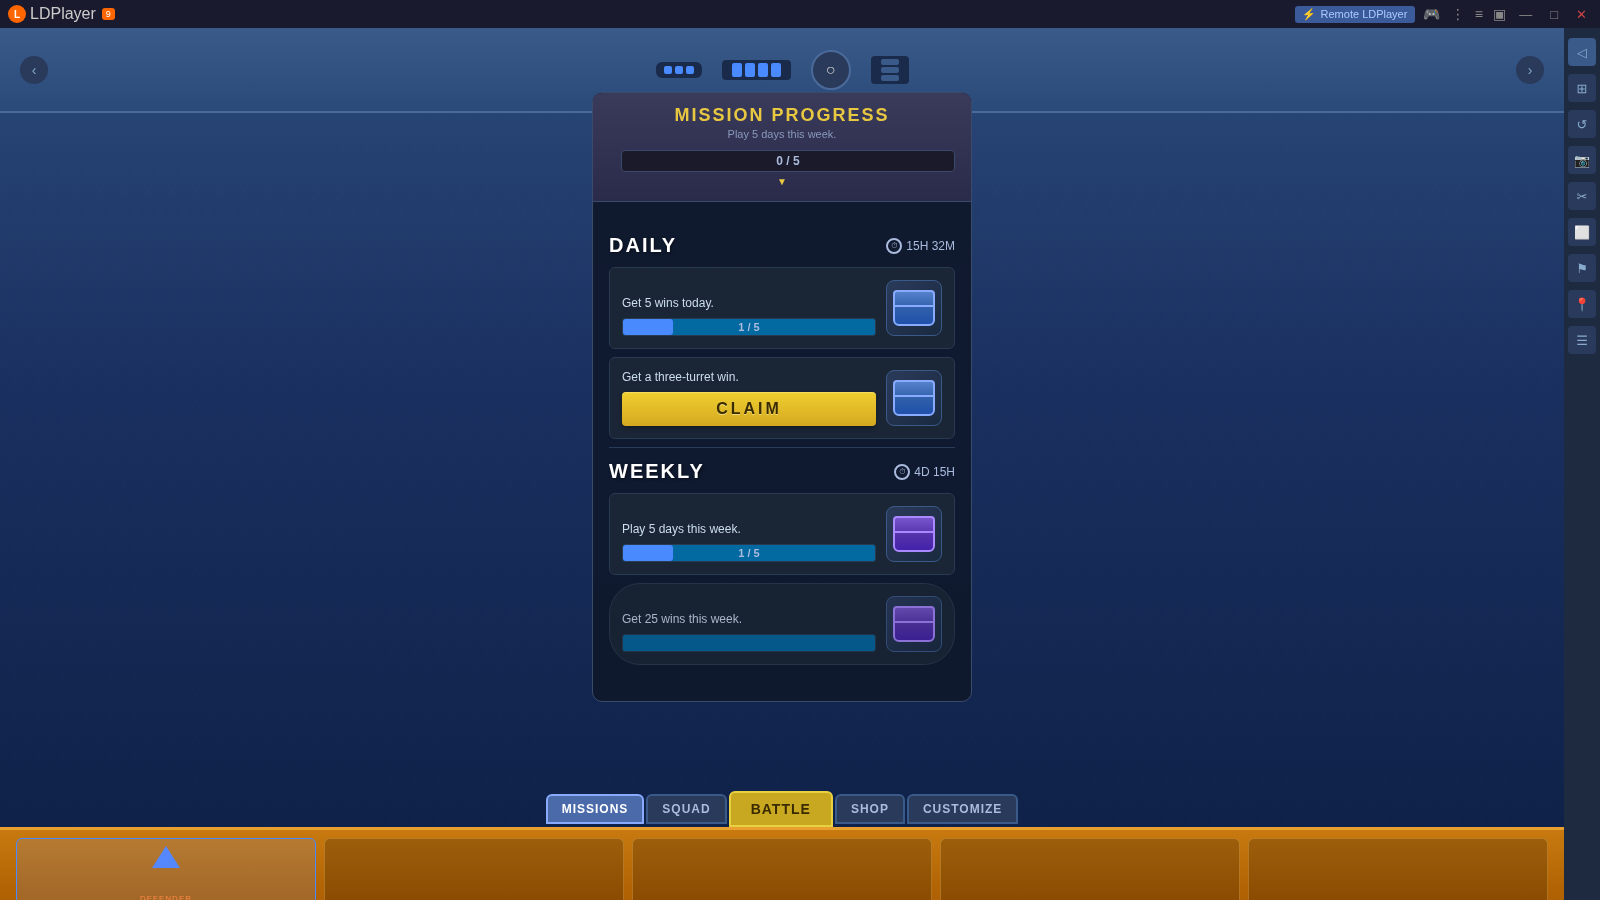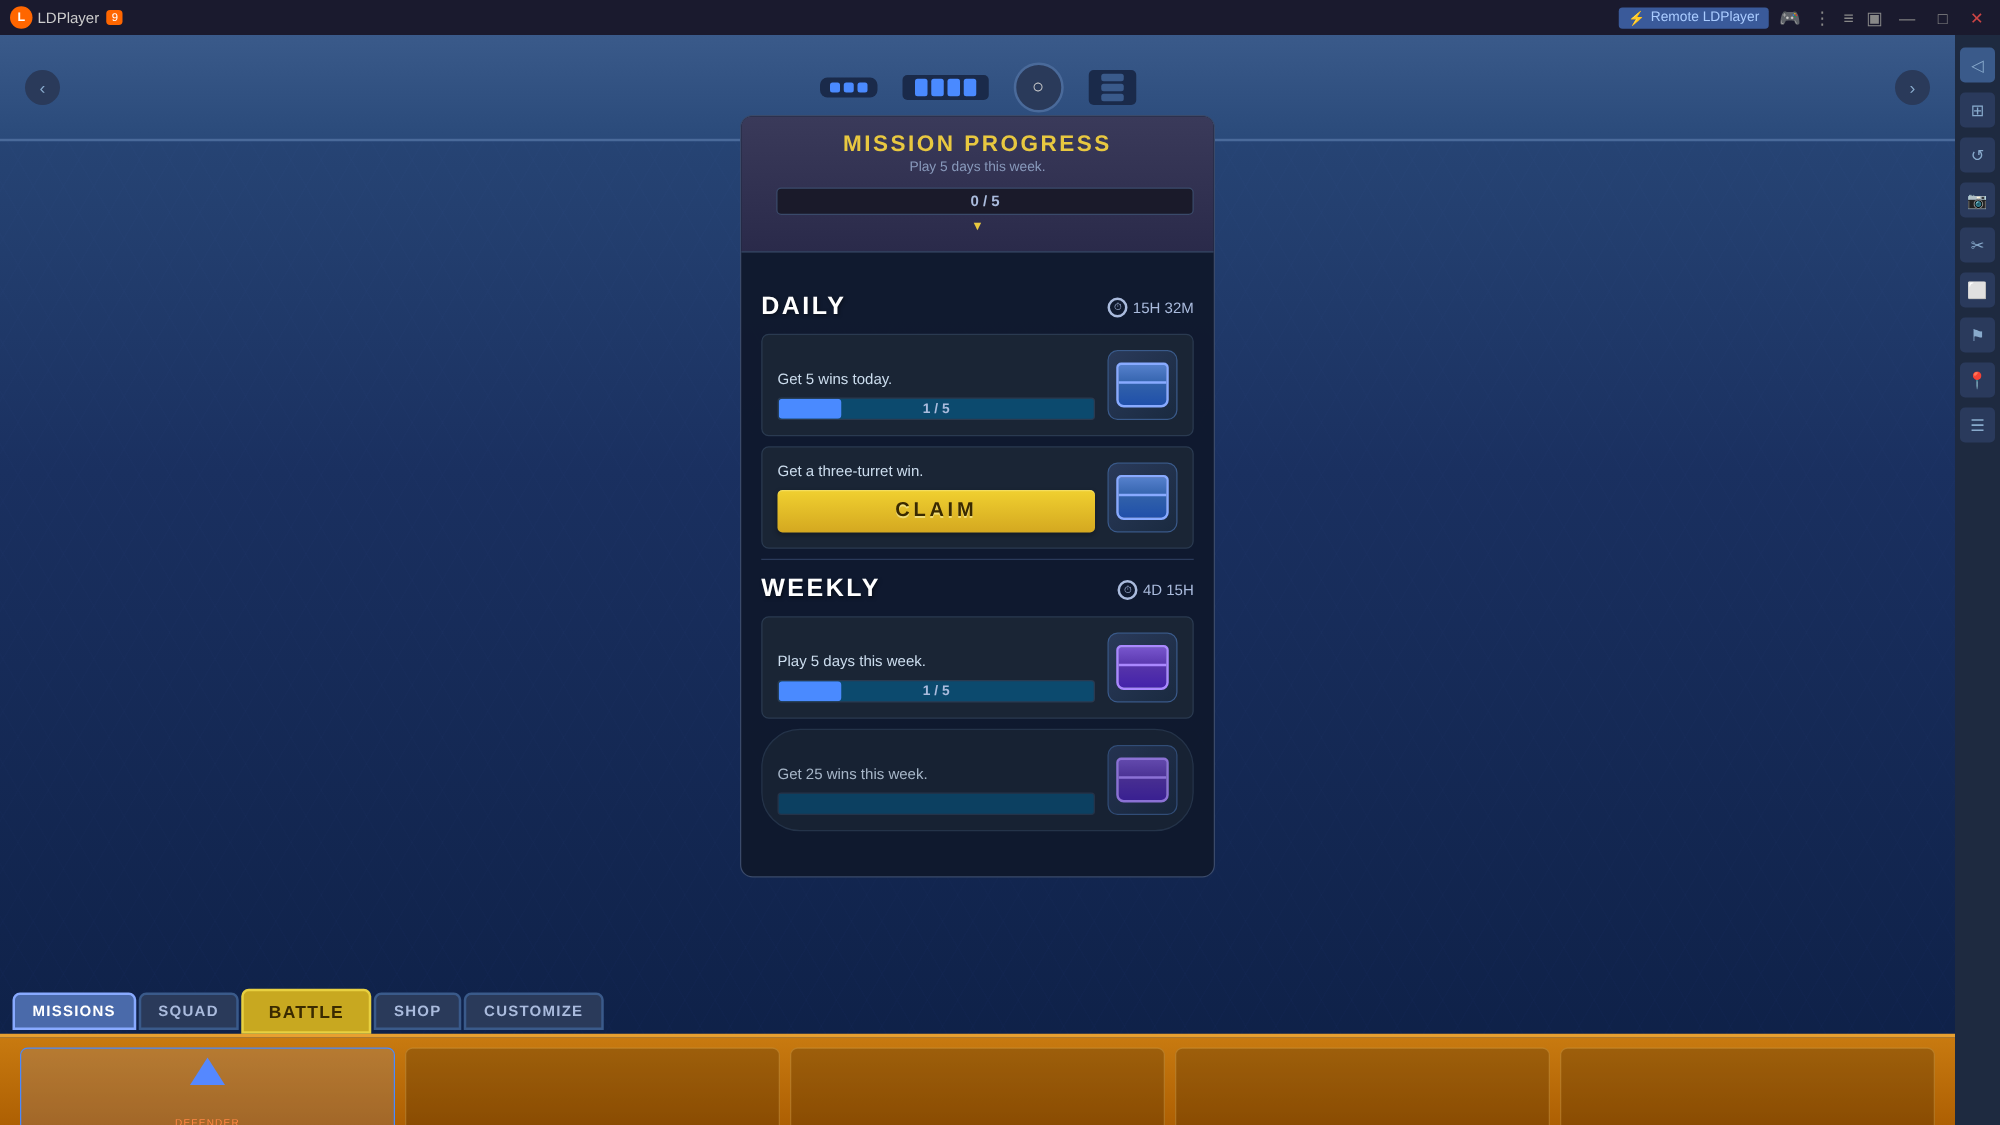--- a/index.html
+++ b/index.html
@@ -30,21 +30,21 @@
     }
     .titlebar-logo-icon {
       width: 18px; height: 18px;
       background: #ff6600;
       border-radius: 50%;
       display: flex; align-items: center; justify-content: center;
       font-size: 10px; color: white; font-weight: bold;
     }
     .titlebar-title {
       color: #ccc;
-      font-size: 12px;
+      font-size: 16px;
     }
     .titlebar-badge {
       background: #ff6600;
       color: white;
       font-size: 9px;
       padding: 1px 4px;
       border-radius: 3px;
       margin-left: 2px;
     }
     .titlebar-right {
@@ -285,21 +285,21 @@
     }
     .mission-card-left {
       flex: 1;
     }
     .mission-card-desc {
       color: #ccddee;
       font-size: 12px;
       margin-bottom: 8px;
     }
     .progress-bar-wrapper {
-      background: #0c4a6e;
+      background: #0369a1;
       border-radius: 3px;
       height: 18px;
       position: relative;
       border: 1px solid #2a3a50;
       overflow: hidden;
     }
     .progress-bar-fill {
       height: 100%;
       background: #4a8aff;
       border-radius: 3px;
@@ -385,21 +385,21 @@
       position: absolute;
       bottom: 0;
       left: 0;
       right: 0;
       height: 115px;
       background: transparent;
     }
     .bottom-tabs {
       display: flex;
       align-items: center;
-      justify-content: flex-start;
+      justify-content: center;
       gap: 2px;
       padding: 6px 10px 0;
     }
     .bottom-tab {
       background: #2a3a5a;
       border: 2px solid #3a5a8a;
       border-radius: 6px 6px 0 0;
       padding: 6px 14px;
       color: #aabbdd;
       font-size: 12px;

